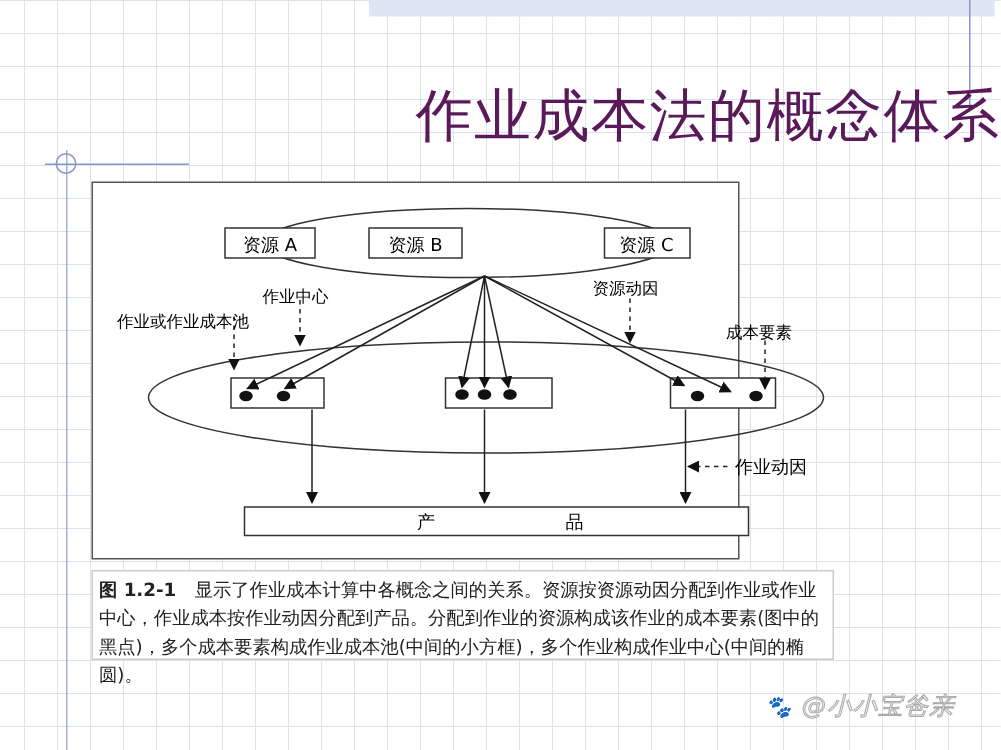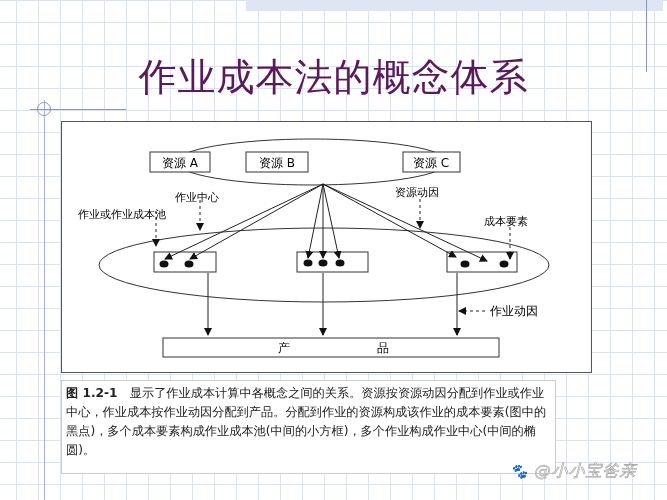--- a/index.html
+++ b/index.html
@@ -14,34 +14,34 @@
     font-family:"DejaVu Sans", sans-serif;
   }
   .top-band {
     position:absolute; left:246px; top:0; width:417px; height:11px;
     background:#dfe6f3;
   }
   .right-rule {
     position:absolute; left:646px; top:0; width:1px; height:72px; background:#8c95c8;
   }
   .title {
-    position:absolute; left:0; top:52px; width:667px; text-align:center;
+    position:absolute; left:0; top:52px; width:667px; text-align:right;
     font-family:"DejaVu Serif", serif; font-size:38px; color:#5a1a5a;
     letter-spacing:1px;
   }
   .deco-h { position:absolute; left:30px; top:109px; width:96px; height:1px; background:#8c95c8; }
   .deco-v { position:absolute; left:44px; top:100px; width:1px; height:400px; background:#aab0d8; }
   .deco-c { position:absolute; left:37px; top:102px; width:12px; height:12px; border:1px solid #8c95c8; border-radius:50%; }
   .diagram {
-    position:absolute; left:61px; top:121px; width:531px; height:252px;
+    position:absolute; left:61px; top:121px; width:432px; height:252px;
     background:#fff; border:1px solid #555; box-sizing:border-box;
   }
   .diagram svg { position:absolute; left:0; top:0; }
   .caption {
-    position:absolute; left:61px; top:380px; width:495px; height:94px;
+    position:absolute; left:61px; top:380px; width:495px; height:60px;
     background:#fff; border:1px solid #ccc; box-sizing:border-box;
     padding:3px 4px; font-size:12.2px; line-height:19px; color:#222;
   }
   .caption .fig { font-weight:bold; }
   .watermark {
     position:absolute; left:510px; top:461px; font-size:16px; color:#fff;
     -webkit-text-stroke:0.7px #aaa; letter-spacing:1px;font-style:italic;
   }
   .wm-paw { font-size:14px; }
 </style>

